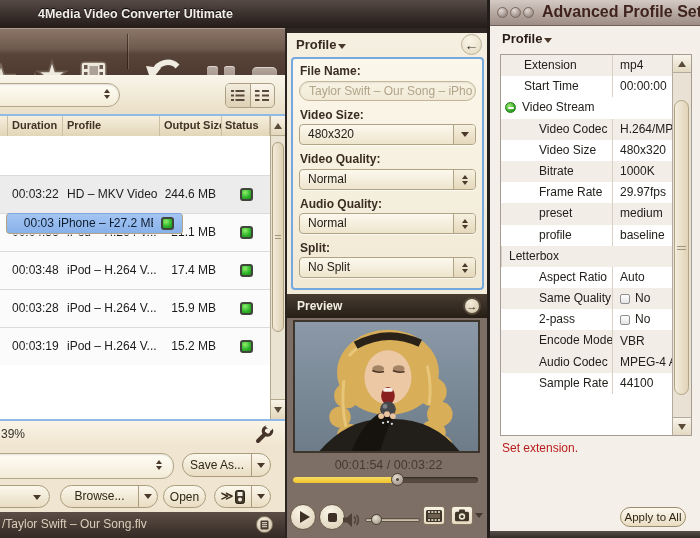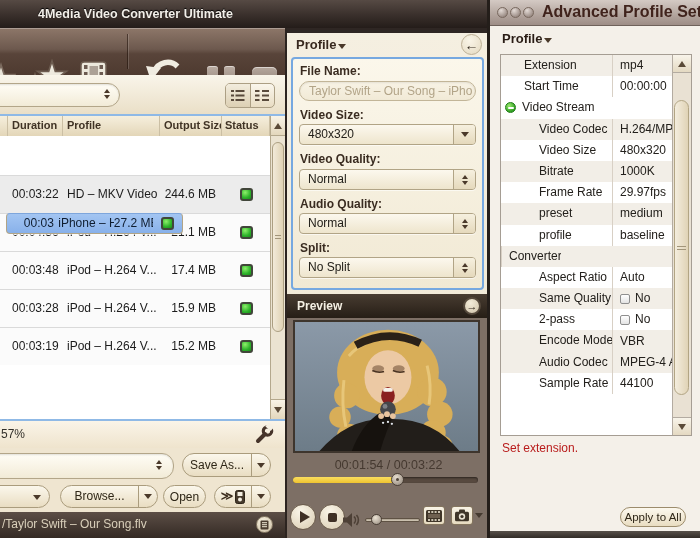--- a/index.html
+++ b/index.html
@@ -338,21 +338,21 @@
       <div class="lthumb">
           <div class="ridges"></div>
         </div>
       <div class="lsbtn down">
           <div class="tri-dn"></div>
         </div>
     </div>
   </div>
 
   <div class="abs progressrow">
-    <span class="ptext">57%</span>
+    <span class="ptext">39%</span>
     <svg class="wrench" width="22" height="22" viewBox="0 0 22 22">
       <line x1="5" y1="18" x2="12" y2="11" stroke="#46342a" stroke-width="4" stroke-linecap="round"></line>
       <circle cx="14.5" cy="8" r="4.2" fill="none" stroke="#46342a" stroke-width="3.2"></circle>
       <rect x="13.5" y="1" width="7" height="5.5" fill="#f6f0e3" transform="rotate(40 17 3.5)"></rect>
     </svg>
   </div>
 
   <div class="abs btnrow2">
     <div class="pill" style="left:-28px;top:4px;width:78px;height:23px">
       <div class="sarr" style="position:absolute;right:8px;top:9px"></div>
@@ -636,21 +636,21 @@
     <div class="slabel">profile</div>
     <div class="svalue">
 
       <span class="vtext">baseline</span>
     </div>
   </div>
           <div class="srow child alt">
 
     <div class="svalue">
 
-      <span class="vtext">Converter</span>
+      <span class="vtext">Letterbox</span>
     </div>
   </div>
           <div class="srow child">
 
     <div class="slabel">Aspect Ratio</div>
     <div class="svalue">
 
       <span class="vtext">Auto</span>
     </div>
   </div>

